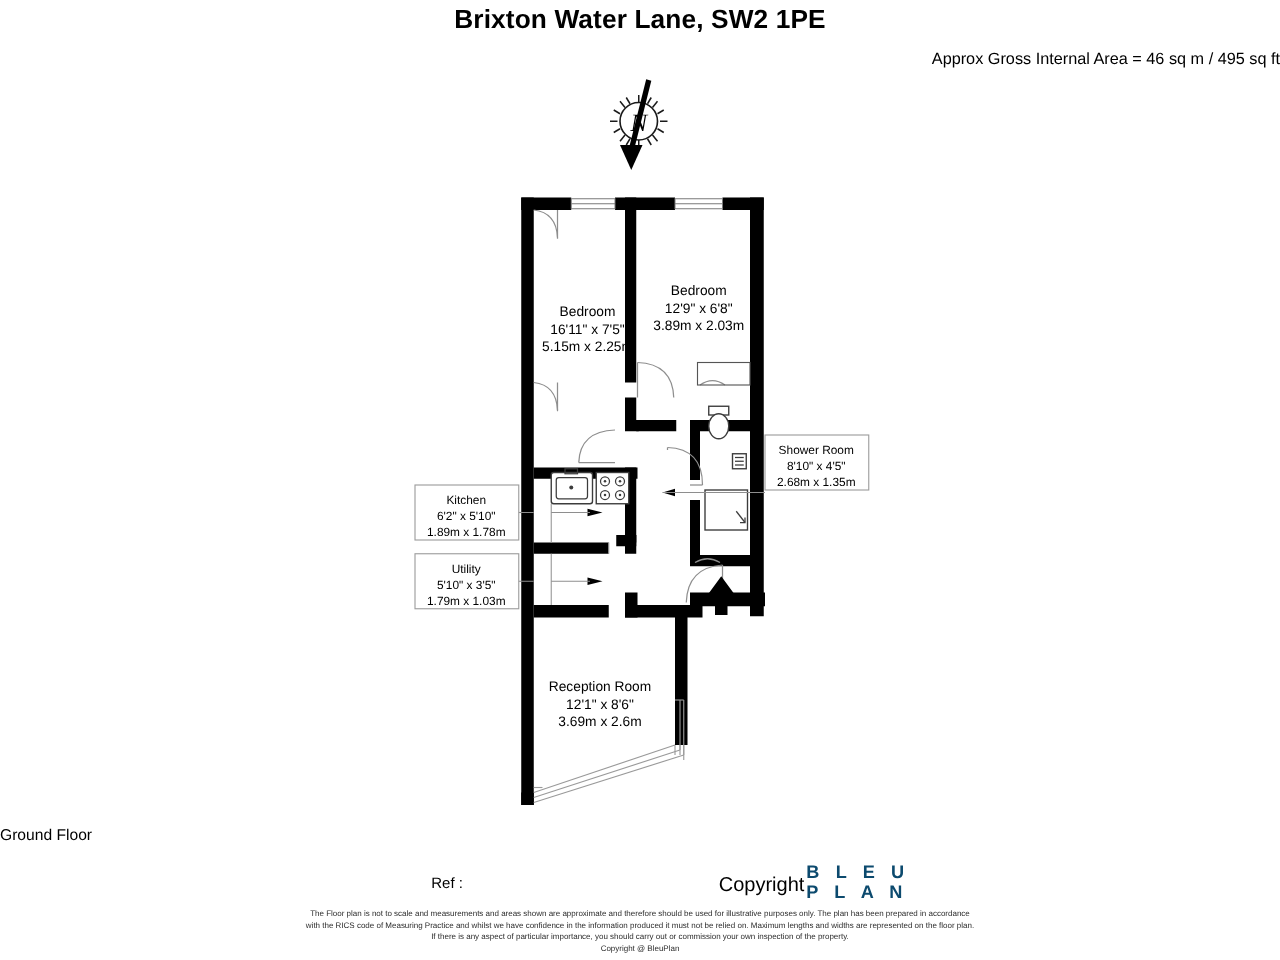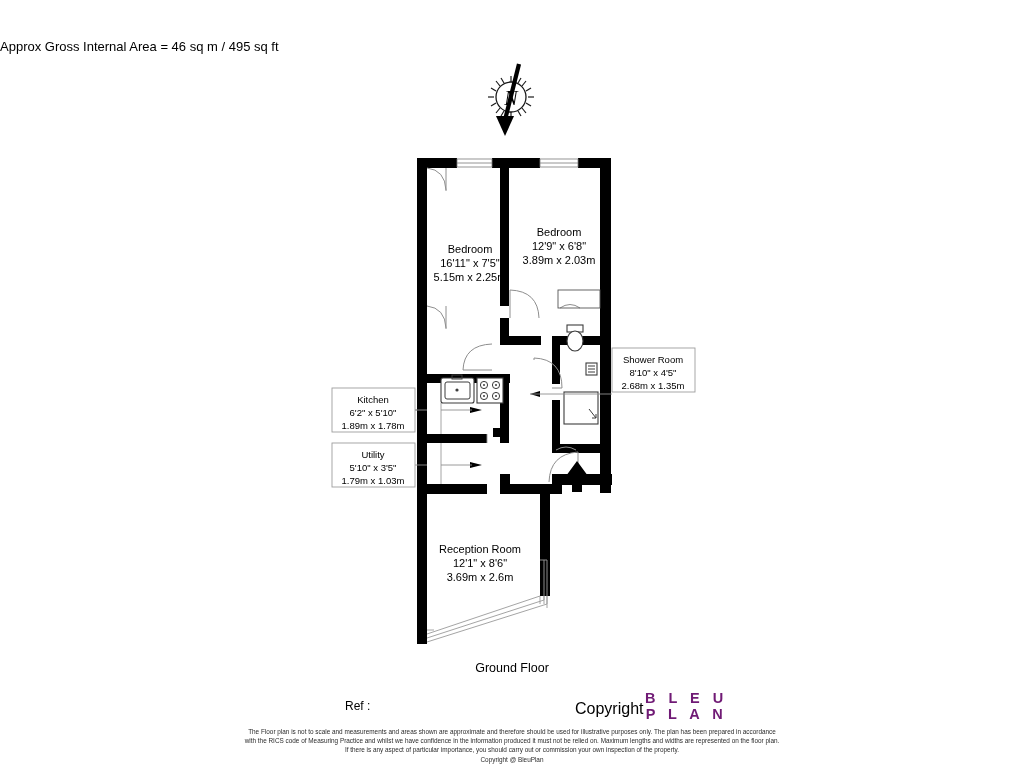--- a/index.html
+++ b/index.html
@@ -28,51 +28,50 @@
     width: 1024px;
     text-align: center;
     font-size: 21px;
     font-weight: bold;
     letter-spacing: 0.1px;
   }
   .page-subtitle {
     position: absolute;
     left: 0; top: 39px;
     width: 1024px;
-    text-align: left;
+    text-align: right;
     font-size: 13px;
     font-weight: normal;
   }
   .floor-caption {
     position: absolute;
     left: 0; top: 661px;
     width: 1024px;
-    text-align: center;
+    text-align: left;
     font-size: 12.5px;
   }
   .ref-label {
     position: absolute;
     left: 345px; top: 699px;
     font-size: 12px;
     text-align: center;
   }
   .copyright-label {
     position: absolute;
     left: 575px; top: 700px;
     font-size: 16px;
   }
   .logo {
     position: absolute;
     left: 645px; top: 690px;
     font-size: 14.5px;
     font-weight: bold;
     letter-spacing: 4.5px;
     line-height: 16px;
-    color: #701a75;
-    text-align: center;
+    color: #0c4a6e;
   }
   .disclaimer {
     position: absolute;
     left: 0; top: 727px;
     width: 1024px;
     text-align: center;
     font-size: 6.4px;
     line-height: 9.2px;
     color: #2b2b2b;
   }
@@ -104,20 +103,21 @@
     font-style: italic;
     fill: #000000;
     text-anchor: middle;
   }
 </style>
 </head>
 <body>
 
 <div id="sheet">
 
+  <div class="page-title">Brixton Water Lane, SW2 1PE</div>
   <div class="page-subtitle">Approx Gross Internal Area = 46 sq m / 495 sq ft</div>
 
   <svg width="1024" height="768" viewBox="0 0 1024 768" style="position:absolute;left:0;top:0;">
 
     <g>
 
       <g stroke="#1a1a1a" stroke-width="1.2">
         <line x1="511" y1="82" x2="511" y2="76"></line>
         <line x1="522" y1="86" x2="526" y2="81"></line>
         <line x1="528" y1="97" x2="534" y2="97"></line>

